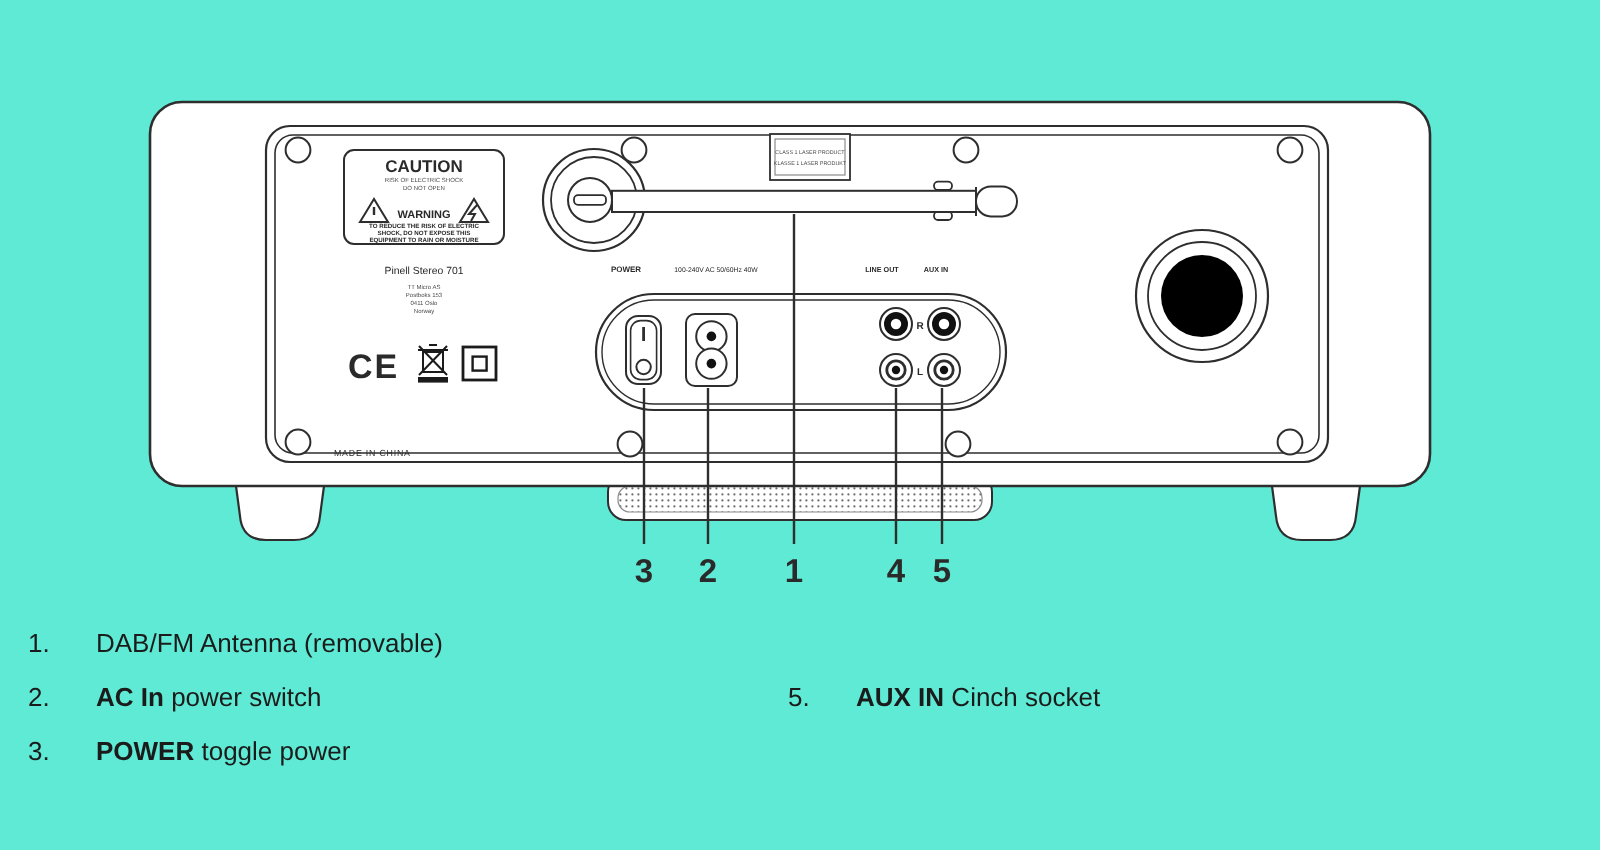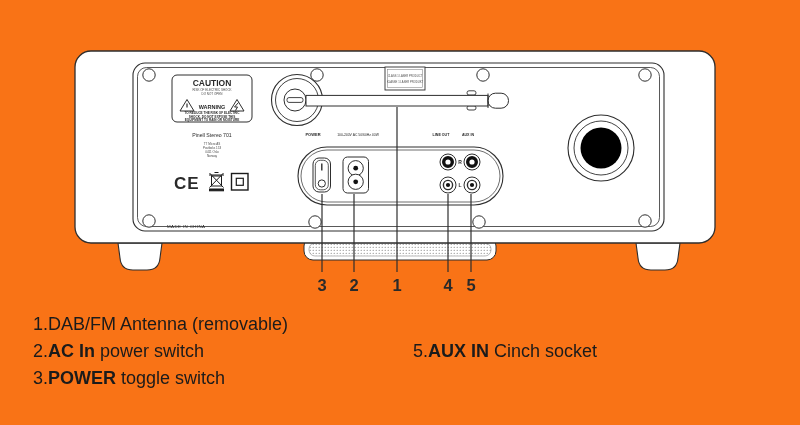--- a/index.html
+++ b/index.html
@@ -1,19 +1,19 @@
 <!DOCTYPE html>
 <html><head>
 <meta charset="utf-8">
 <style>
   html,body{margin:0;padding:0;background:#fff;}
-  #stage{position:relative;width:800px;height:425px;background:#f97316;overflow:hidden;
-         font-family:"Liberation Sans",sans-serif;text-align:right;}
+  #stage{position:relative;width:800px;height:425px;background:#5eead4;overflow:hidden;
+         font-family:"Liberation Sans",sans-serif;}
   #devsvg{position:absolute;left:0;top:0;}
-  .legend-row{position:absolute;font-size:18px;color:#1b1b1b;white-space:nowrap;}
+  .legend-row{position:absolute;font-size:13px;color:#1b1b1b;white-space:nowrap;}
   .legend-row .num{display:inline-block;width:34px;}
   .legend-row .b{font-weight:bold;}
   svg text{fill:#2a2a2a;}
   .tiny{fill:#4a4a4a;}
 </style>
 </head>
 <body>
 
 <div id="stage">
 
@@ -165,19 +165,19 @@
   </g>
 </svg>
 
 <div class="legend-row" style="left:14px;top:314px;">
   <span class="num">1.</span><span class="b"></span><span>DAB/FM Antenna (removable)</span>
 </div>
 <div class="legend-row" style="left:14px;top:341px;">
   <span class="num">2.</span><span class="b">AC In</span><span> power switch</span>
 </div>
 <div class="legend-row" style="left:14px;top:368px;">
-  <span class="num">3.</span><span class="b">POWER</span><span> toggle switch</span>
+  <span class="num">3.</span><span class="b">POWER</span><span> toggle power</span>
 </div>
 <div class="legend-row" style="left:394px;top:341px;">
   <span class="num">5.</span><span class="b">AUX IN</span><span> Cinch socket</span>
 </div>
 
 </div>
 
 </body></html>

